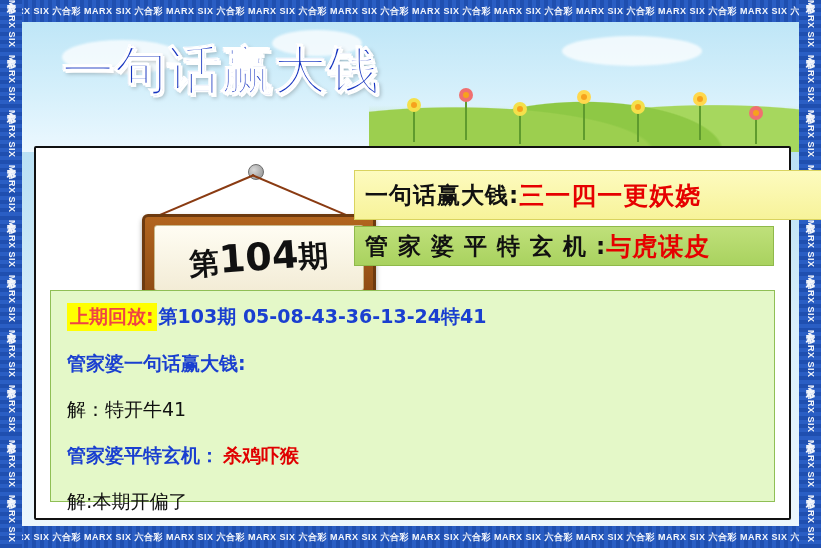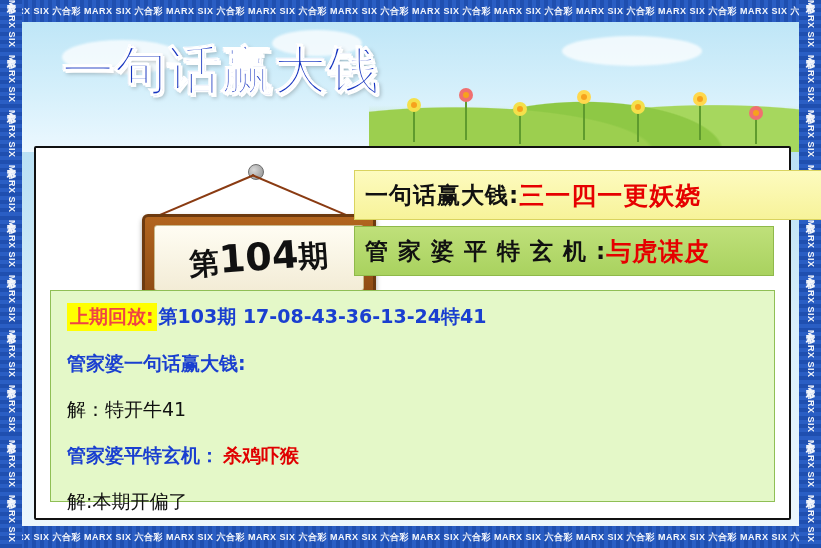--- a/index.html
+++ b/index.html
@@ -108,21 +108,21 @@
   .sign-text .num{font-size:38px;}
 
   
   .row-yellow{
     position:absolute;left:318px;top:22px;width:492px;height:50px;
     background:linear-gradient(#fdfbbf,#f7f39a);
     border:1px solid #d9d35f;
     display:flex;align-items:center;padding:0 10px;box-sizing:border-box;
   }
   .row-green{
-    position:absolute;left:318px;top:78px;width:420px;height:50px;
+    position:absolute;left:318px;top:78px;width:420px;height:40px;
     background:linear-gradient(#bfe07a,#a9d25f);
     border:1px solid #8fb94a;
     display:flex;align-items:center;padding:0 10px;box-sizing:border-box;
   }
   .lbl-black{
     font-size:23px;color:#111;font-weight:bold;letter-spacing:1px;
     font-family:"DejaVu Sans","Liberation Sans",sans-serif;
   }
   .lbl-red{
     font-size:25px;color:#e60000;font-weight:bold;letter-spacing:1px;
@@ -216,21 +216,21 @@
   </div>
 
   <div class="row-green">
     <span class="lbl-black">管 家 婆 平 特 玄 机 :</span>
     <span class="lbl-red">与虎谋皮</span>
   </div>
 
   <div class="panel">
     <div class="line l1">
       <span class="tag-red hl">上期回放:</span>
-      <span class="blue" style="margin-left:2px;">第103期 17-08-43-36-13-24特41</span>
+      <span class="blue" style="margin-left:2px;">第103期 05-08-43-36-13-24特41</span>
     </div>
     <div class="spacer"></div>
     <div class="line l1">
       <span class="blue">管家婆一句话赢大钱:</span>
     </div>
     <div class="spacer"></div>
     <div class="line">
       <span class="plain">解：特开牛41</span>
     </div>
     <div class="spacer"></div>

